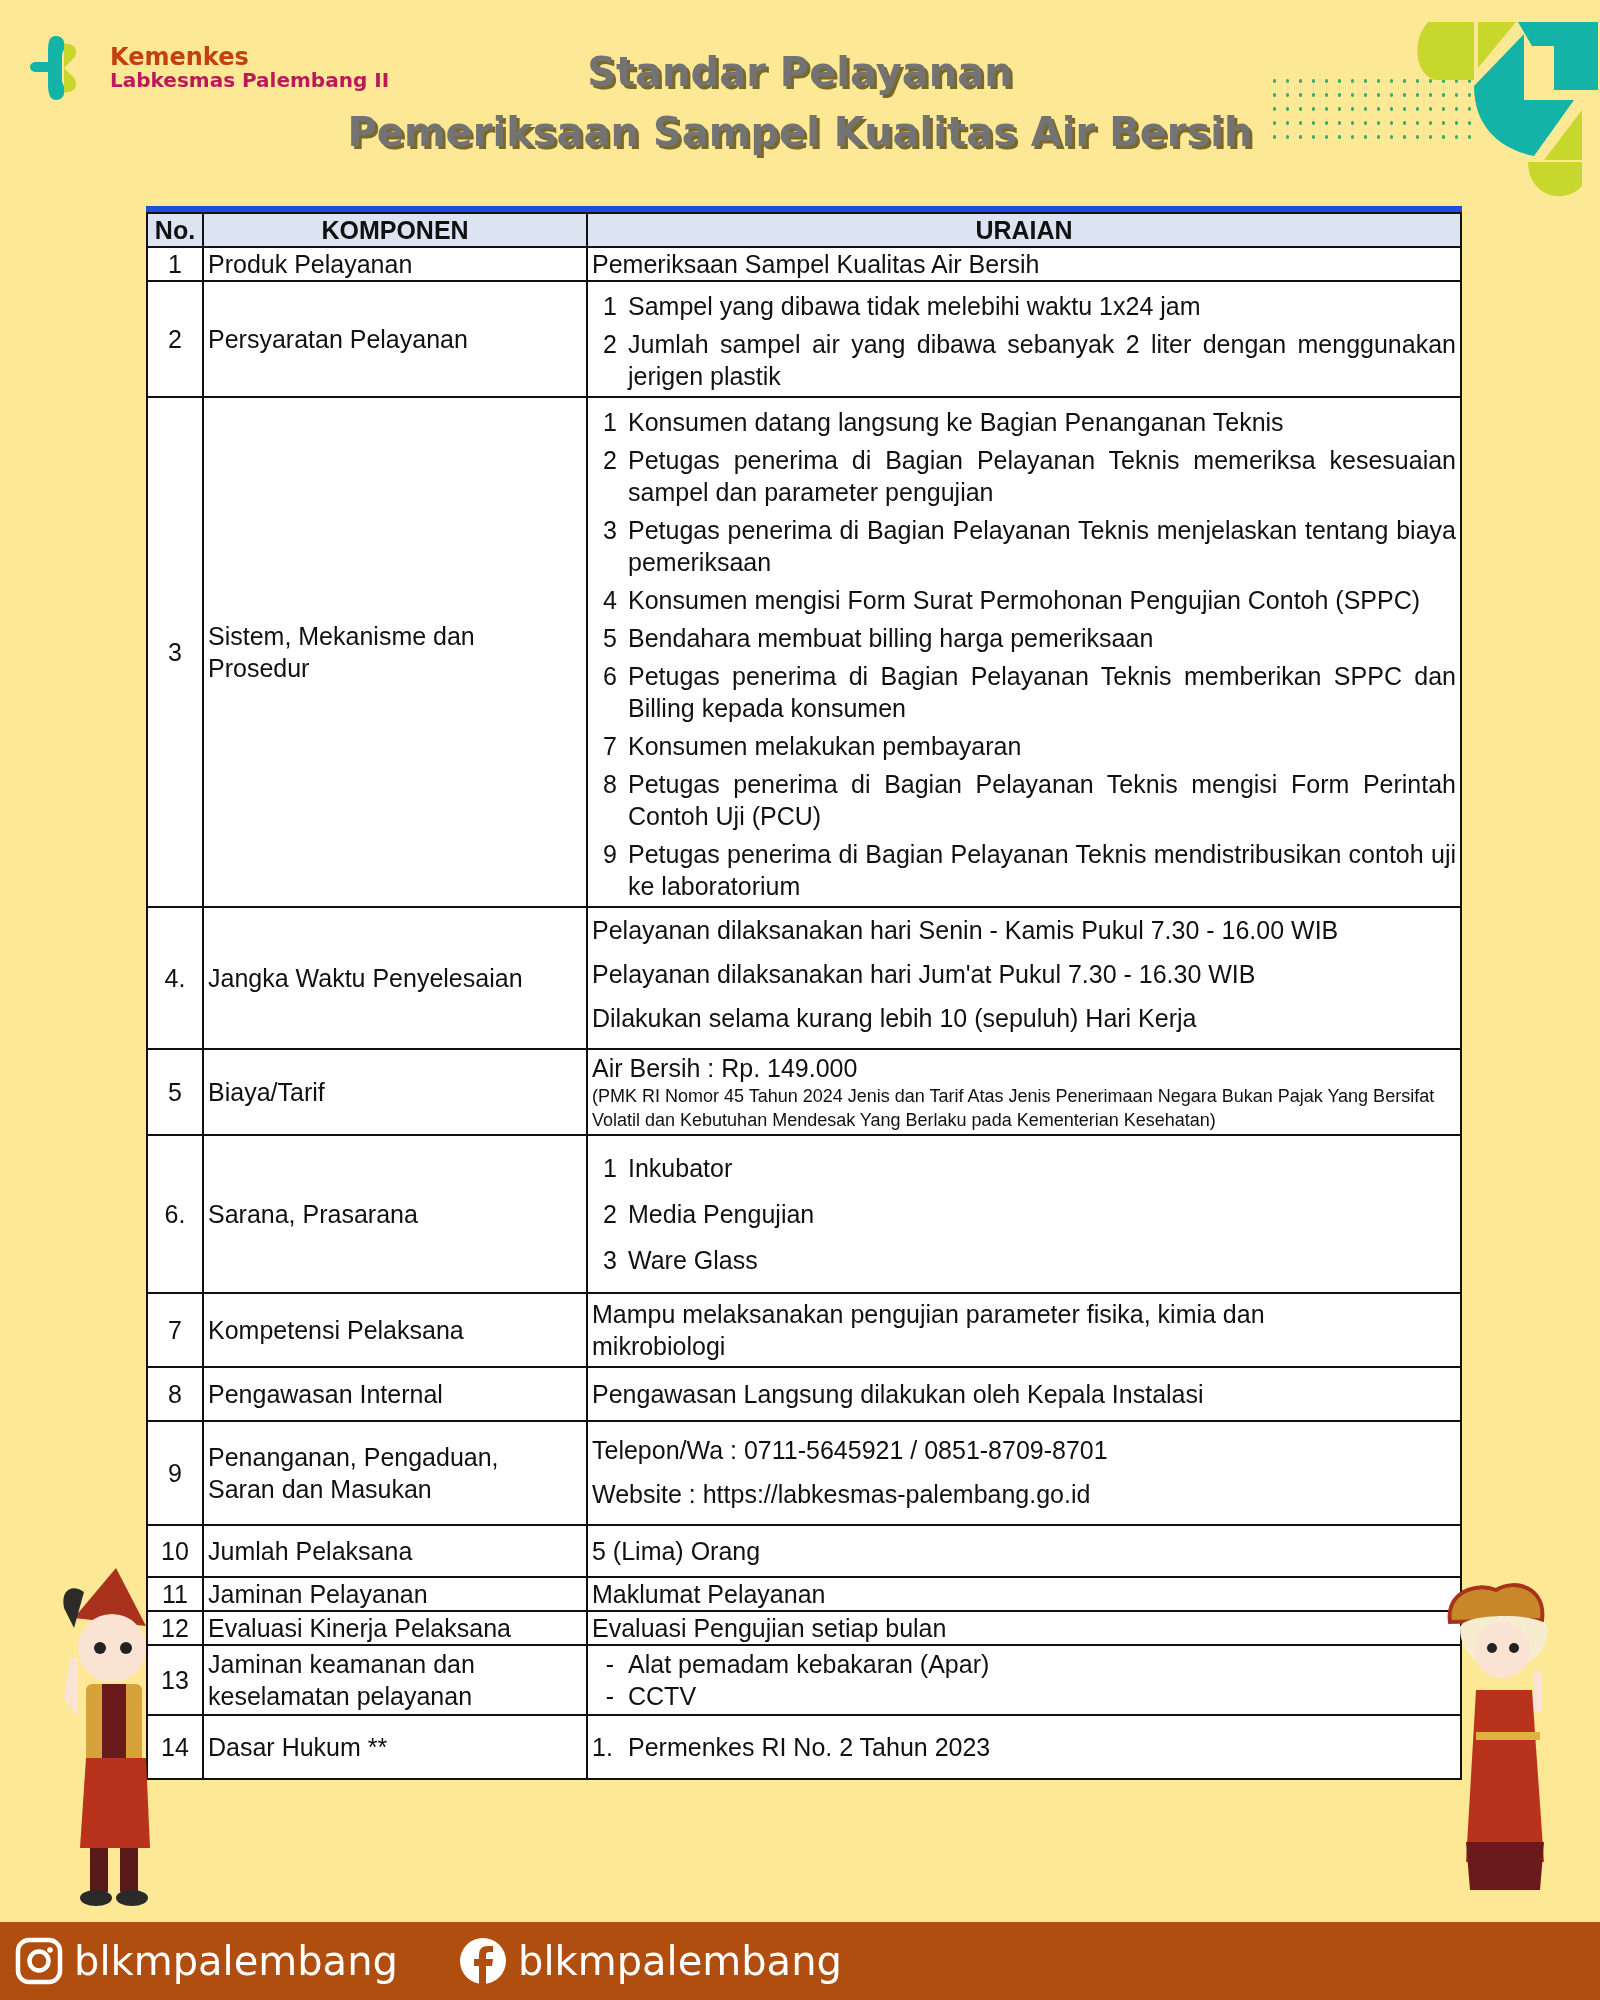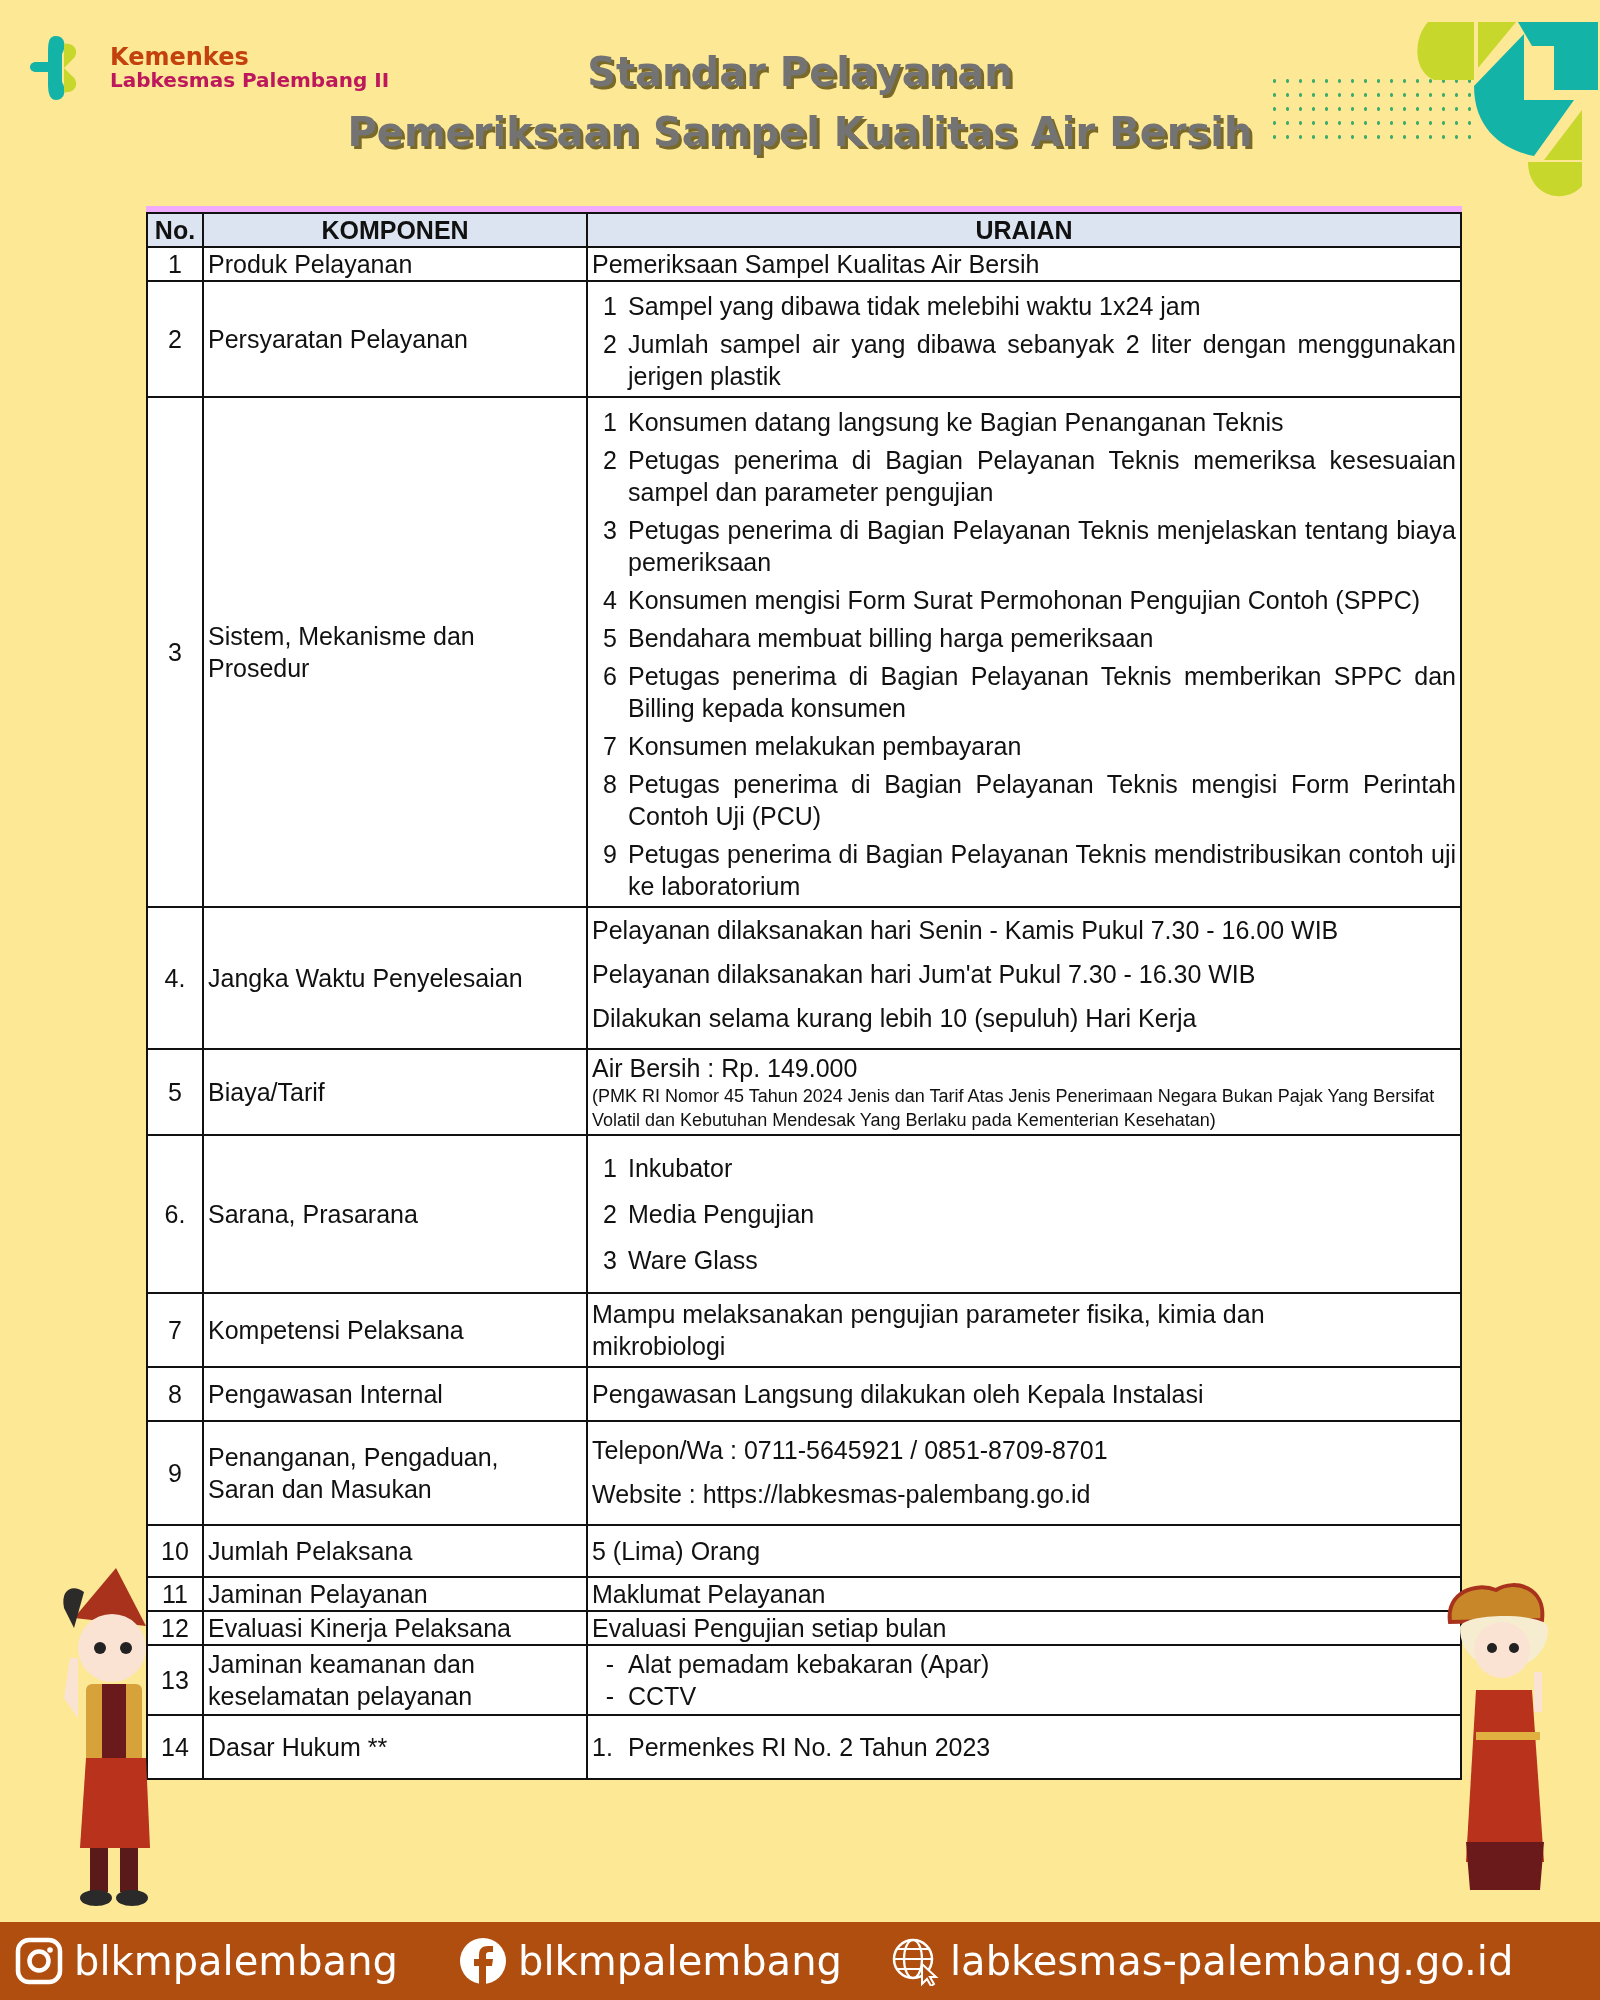--- a/index.html
+++ b/index.html
@@ -21,21 +21,21 @@
     text-shadow: 3px 3px 0 #7a6a2a; }
   .title .l1 { font-size: 40px; line-height: 56px; }
   .title .l2 { font-size: 40px; line-height: 64px; }
 
   .dots { position: absolute; left: 1268px; top: 74px; width: 210px; height: 70px;
     background-image: radial-gradient(circle, #3fae6d 1.6px, transparent 2px);
     background-size: 13px 14px; }
   .deco { position: absolute; left: 1404px; top: 10px; width: 196px; height: 190px; }
 
   
-  .tbl-wrap { position: absolute; left: 146px; top: 206px; width: 1316px; background: #f0abfc; padding-top: 6px; }
+  .tbl-wrap { position: absolute; left: 146px; top: 206px; width: 1316px; background: #1d4ed8; padding-top: 6px; }
   table { border-collapse: collapse; width: 100%; table-layout: fixed; background: #fff; }
   col.c1 { width: 56px; } col.c2 { width: 384px; } col.c3 { width: auto; }
   th, td { border: 2.5px solid #111; vertical-align: middle; font-size: 25px; line-height: 32px; padding: 0 4px; }
   th { background: #dbe4f0; font-weight: bold; text-align: center; height: 30px; }
   td.no { text-align: center; }
   td.uraian { vertical-align: top; padding: 2px 4px 2px 4px; }
   .num-list { list-style: none; margin: 0; padding: 0; }
   .num-list li { display: flex; text-align: justify; margin: 6px 0 2px 0; }
   .num-list li .n { width: 36px; flex: none; text-align: center; }
   .num-list li .t { flex: 1; }
@@ -315,24 +315,13 @@
     </svg>
     <span>blkmpalembang</span>
   </div>
   <div class="f-item" style="left:458px;">
     <svg viewBox="0 0 50 50">
       <circle cx="25" cy="25" r="23" fill="#fff"></circle>
       <path d="M28 48 L28 30 L34 30 L35 23 L28 23 L28 19 C28 17 29 16 31 16 L35 16 L35 10 L30 10 C24 10 21 13 21 19 L21 23 L16 23 L16 30 L21 30 L21 48Z" fill="#b04e0f"></path>
     </svg>
     <span>blkmpalembang</span>
   </div>
-  <div class="f-item" style="left:890px;">
-    <svg viewBox="0 0 50 50">
-      <circle cx="23" cy="23" r="19" fill="none" stroke="#fff" stroke-width="2.5"></circle>
-      <ellipse cx="23" cy="23" rx="9" ry="19" fill="none" stroke="#fff" stroke-width="2.2"></ellipse>
-      <line x1="4" y1="23" x2="42" y2="23" stroke="#fff" stroke-width="2.2"></line>
-      <line x1="7" y1="13" x2="39" y2="13" stroke="#fff" stroke-width="2"></line>
-      <line x1="7" y1="33" x2="39" y2="33" stroke="#fff" stroke-width="2"></line>
-      <path d="M32 28 L32 48 L37 43 L41 50 L44 48 L40 41 L46 41Z" fill="#b04e0f" stroke="#fff" stroke-width="2"></path>
-    </svg>
-    <span>labkesmas-palembang.go.id</span>
-  </div>
 </div>
 
 </body></html>

